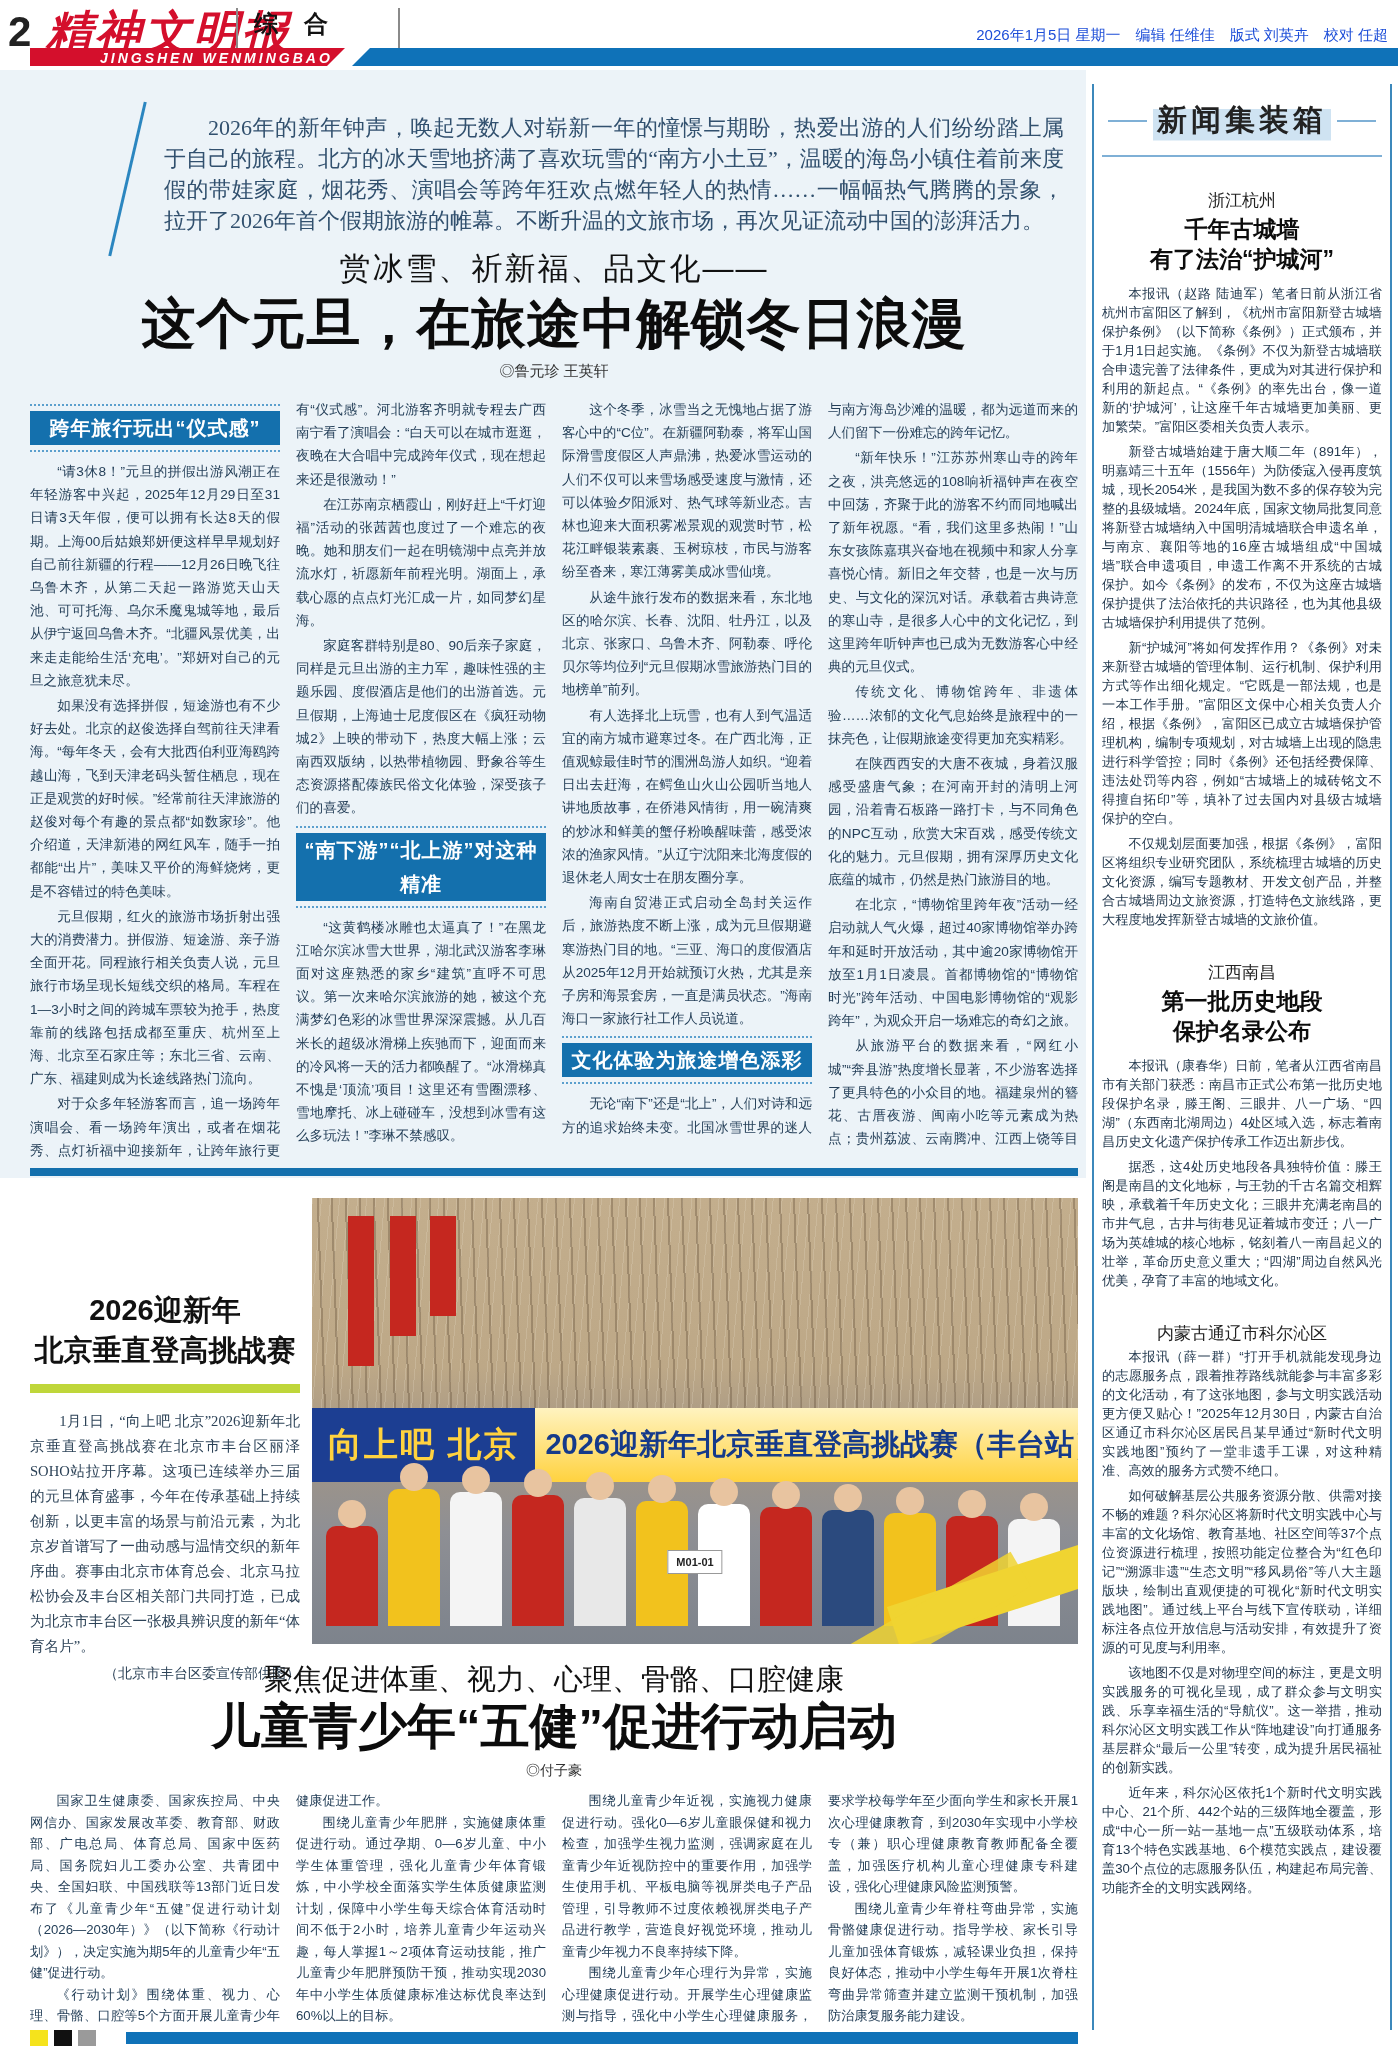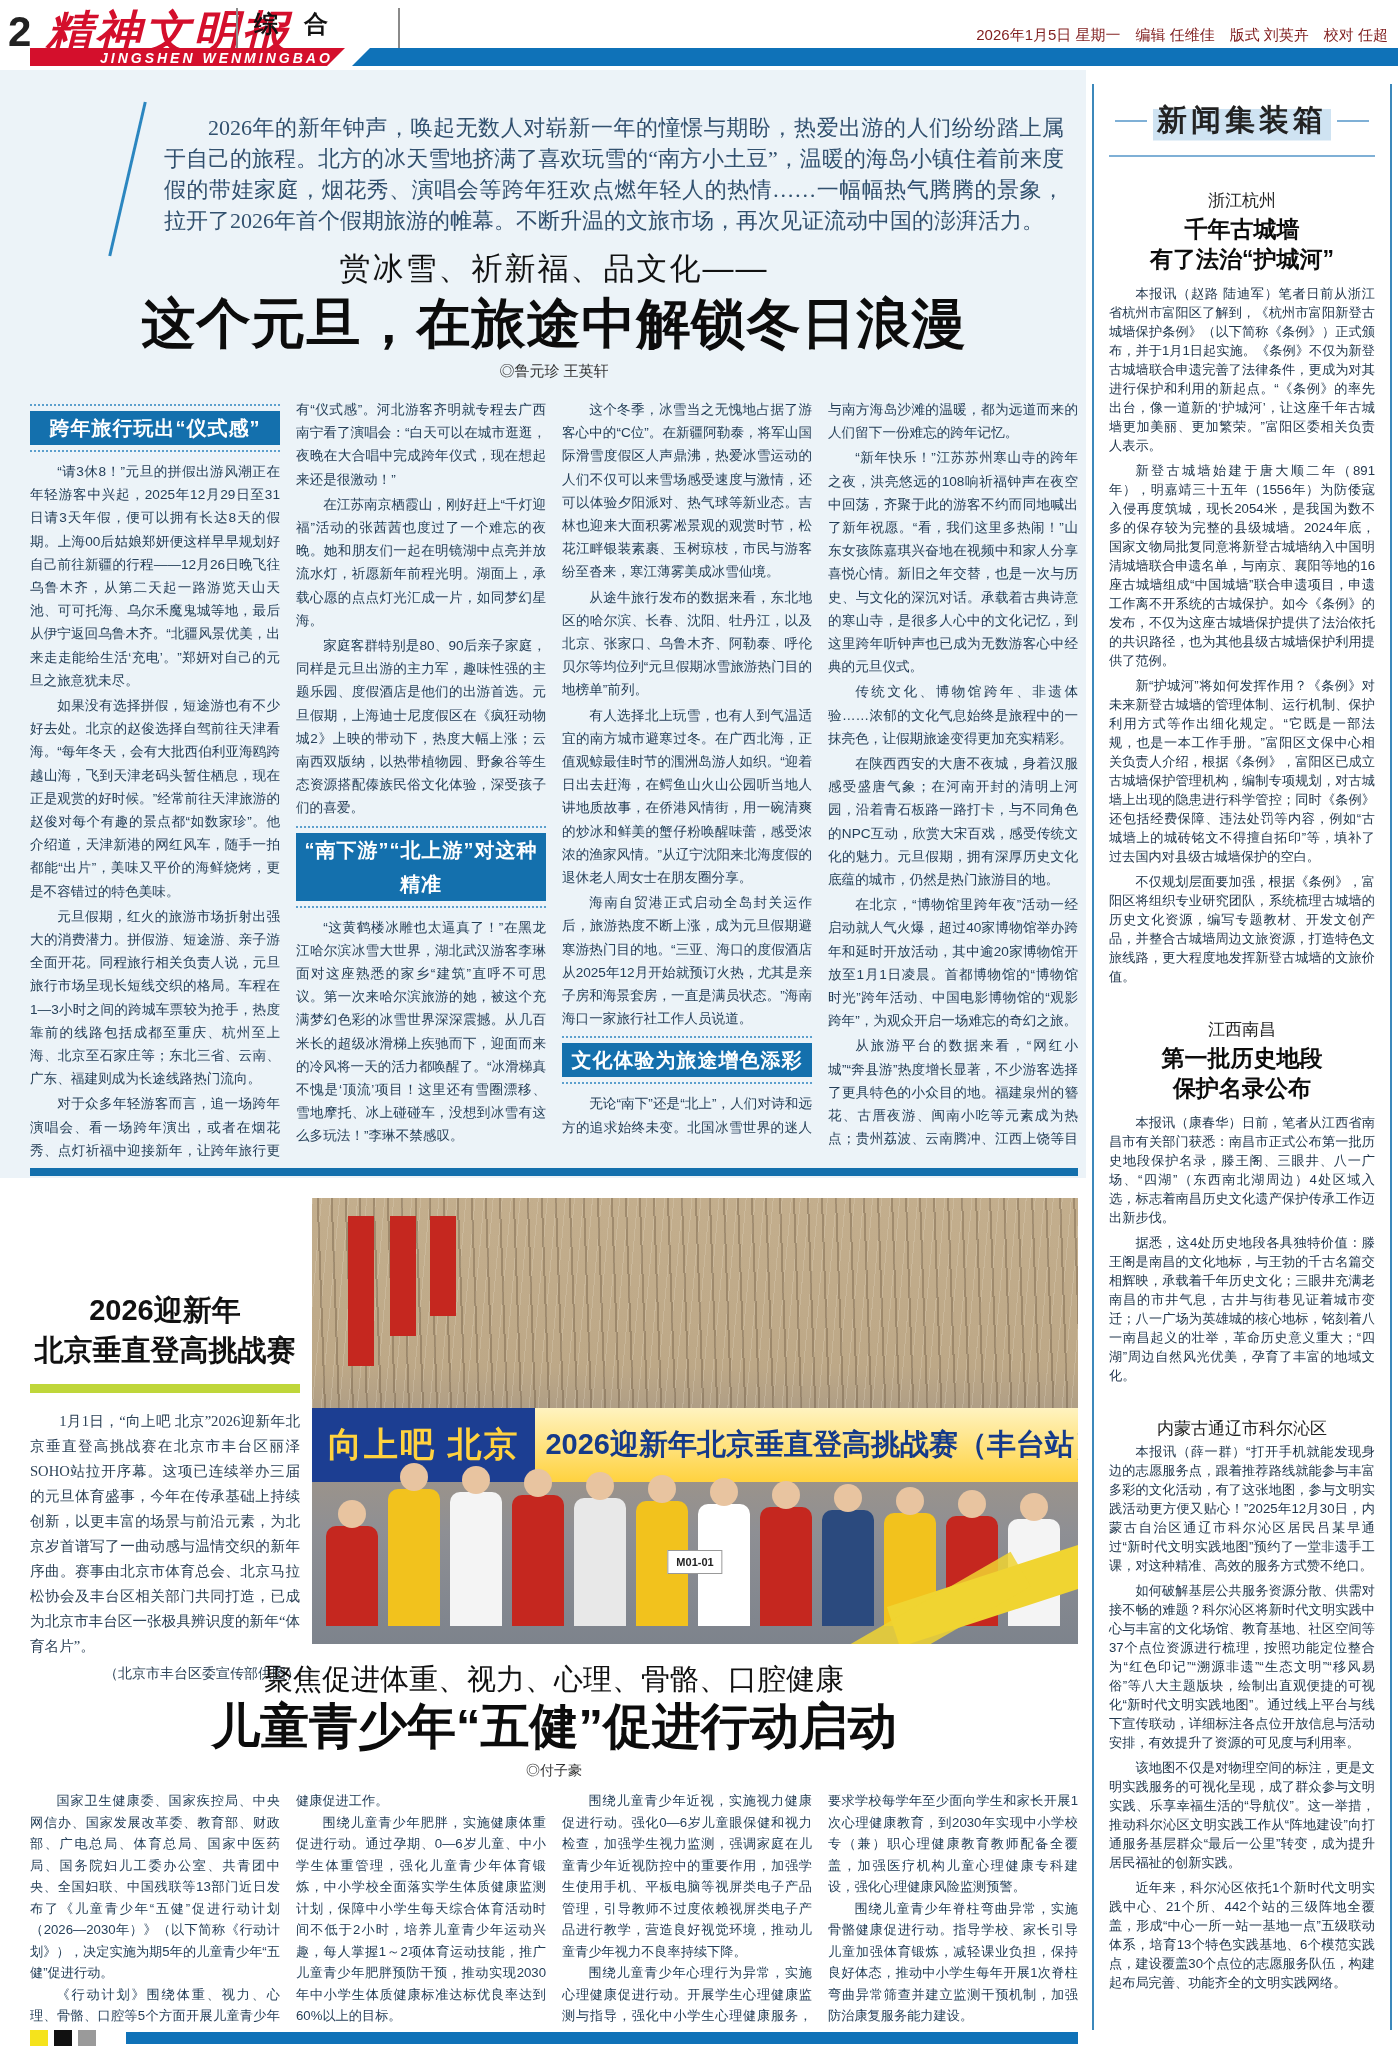--- a/index.html
+++ b/index.html
@@ -10,21 +10,21 @@
   .logo{position:absolute;left:46px;top:2px;font-size:46px;font-weight:bold;font-style:italic;
         color:#d40f2c;font-family:"DejaVu Serif",serif;letter-spacing:3px;white-space:nowrap;}
   .mast-vline{position:absolute;top:8px;width:2px;height:40px;background:#8a8a8a;}
   .section-name{position:absolute;left:254px;top:8px;font-size:24px;font-weight:bold;color:#111;letter-spacing:26px;}
   .red-strip{position:absolute;left:30px;top:48px;width:315px;height:18px;background:#d40f2c;
              clip-path:polygon(0 0,100% 0,calc(100% - 18px) 100%,0 100%);}
   .red-strip span{display:block;padding:2px 0 0 70px;color:#fff;font-size:14px;font-style:italic;
              font-weight:bold;letter-spacing:3px;white-space:nowrap;}
   .blue-strip{position:absolute;left:352px;top:48px;width:1046px;height:18px;background:#0f72b8;
              clip-path:polygon(18px 0,100% 0,100% 100%,0 100%);}
-  .dateline{position:absolute;right:10px;top:26px;font-size:15px;color:#7f1d1d;white-space:nowrap;}
+  .dateline{position:absolute;right:10px;top:26px;font-size:15px;color:#1d4ed8;white-space:nowrap;}
   
   .top-bg{position:absolute;left:0;top:70px;width:1086px;height:1108px;background:#ecf3f8;}
   .intro-box{position:absolute;left:108px;top:104px;width:975px;height:150px;}
   .intro-slant{position:absolute;left:18px;top:-4px;width:3px;height:158px;background:#2b86c0;transform:rotate(13deg);}
   .intro-text{position:absolute;left:56px;top:8px;width:900px;font-family:"Liberation Serif",serif;
               font-size:22px;line-height:31px;color:#31506e;text-align:justify;text-indent:2em;}
   .kicker{position:absolute;left:30px;top:248px;width:1048px;text-align:center;font-size:31px;color:#111;letter-spacing:2px;}
   .headline{position:absolute;left:30px;top:288px;width:1048px;text-align:center;font-size:54px;font-weight:bold;color:#0c0c0c;letter-spacing:1px;}
   .byline{position:absolute;left:30px;top:362px;width:1048px;text-align:center;font-size:15px;color:#333;}
   
@@ -63,21 +63,21 @@
   .photo-yellow2{right:40px;bottom:-10px;width:260px;height:40px;transform:rotate(-30deg);opacity:.85;}
   
   .b-kicker{position:absolute;left:30px;top:1660px;width:1048px;text-align:center;font-size:29px;color:#111;}
   .b-headline{position:absolute;left:30px;top:1694px;width:1048px;text-align:center;font-size:49px;font-weight:bold;color:#0c0c0c;}
   .b-byline{position:absolute;left:30px;top:1762px;width:1048px;text-align:center;font-size:14px;color:#333;}
   .bottom-flow{position:absolute;left:30px;top:1790px;width:1048px;height:238px;overflow:hidden;
                column-count:4;column-gap:16px;column-fill:auto;font-size:13.2px;line-height:21.5px;text-align:justify;}
   .bottom-flow p{margin:0;text-indent:2em;}
   
   .sidebar{position:absolute;left:1092px;top:84px;width:300px;height:1946px;
-           border-left:2px solid #3c88bb;border-right:2px solid #3c88bb;padding:0 15px;box-sizing:border-box;}
+           border-left:2px solid #3c88bb;border-right:2px solid #3c88bb;padding:0 8px;box-sizing:border-box;}
   .sb-header{display:flex;align-items:center;justify-content:center;margin:14px 0 6px 0;padding-bottom:12px;border-bottom:2px solid #7fb0d6;}
   .sb-header::before,.sb-header::after{content:"";flex:1;height:2px;background:#7fb0d6;margin:0 6px;}
   .sb-header-text{font-size:30px;font-weight:bold;font-family:"Liberation Serif",serif;color:#222;letter-spacing:4px;
                   background:linear-gradient(0deg,#cfe3f2 0 100%) ;background-size:100% 70%;background-repeat:no-repeat;background-position:0 80%;
                   padding:2px 4px;}
   .sb-story{margin-top:32px;}
   .sb-place{text-align:center;font-size:17px;color:#222;margin-bottom:2px;}
   .sb-title{text-align:center;font-size:23px;font-weight:bold;color:#0c0c0c;line-height:30px;margin-bottom:10px;}
   .sb-p{margin:0 0 6px 0;font-size:13.2px;line-height:19px;text-align:justify;text-indent:2em;color:#22384e;}
   

